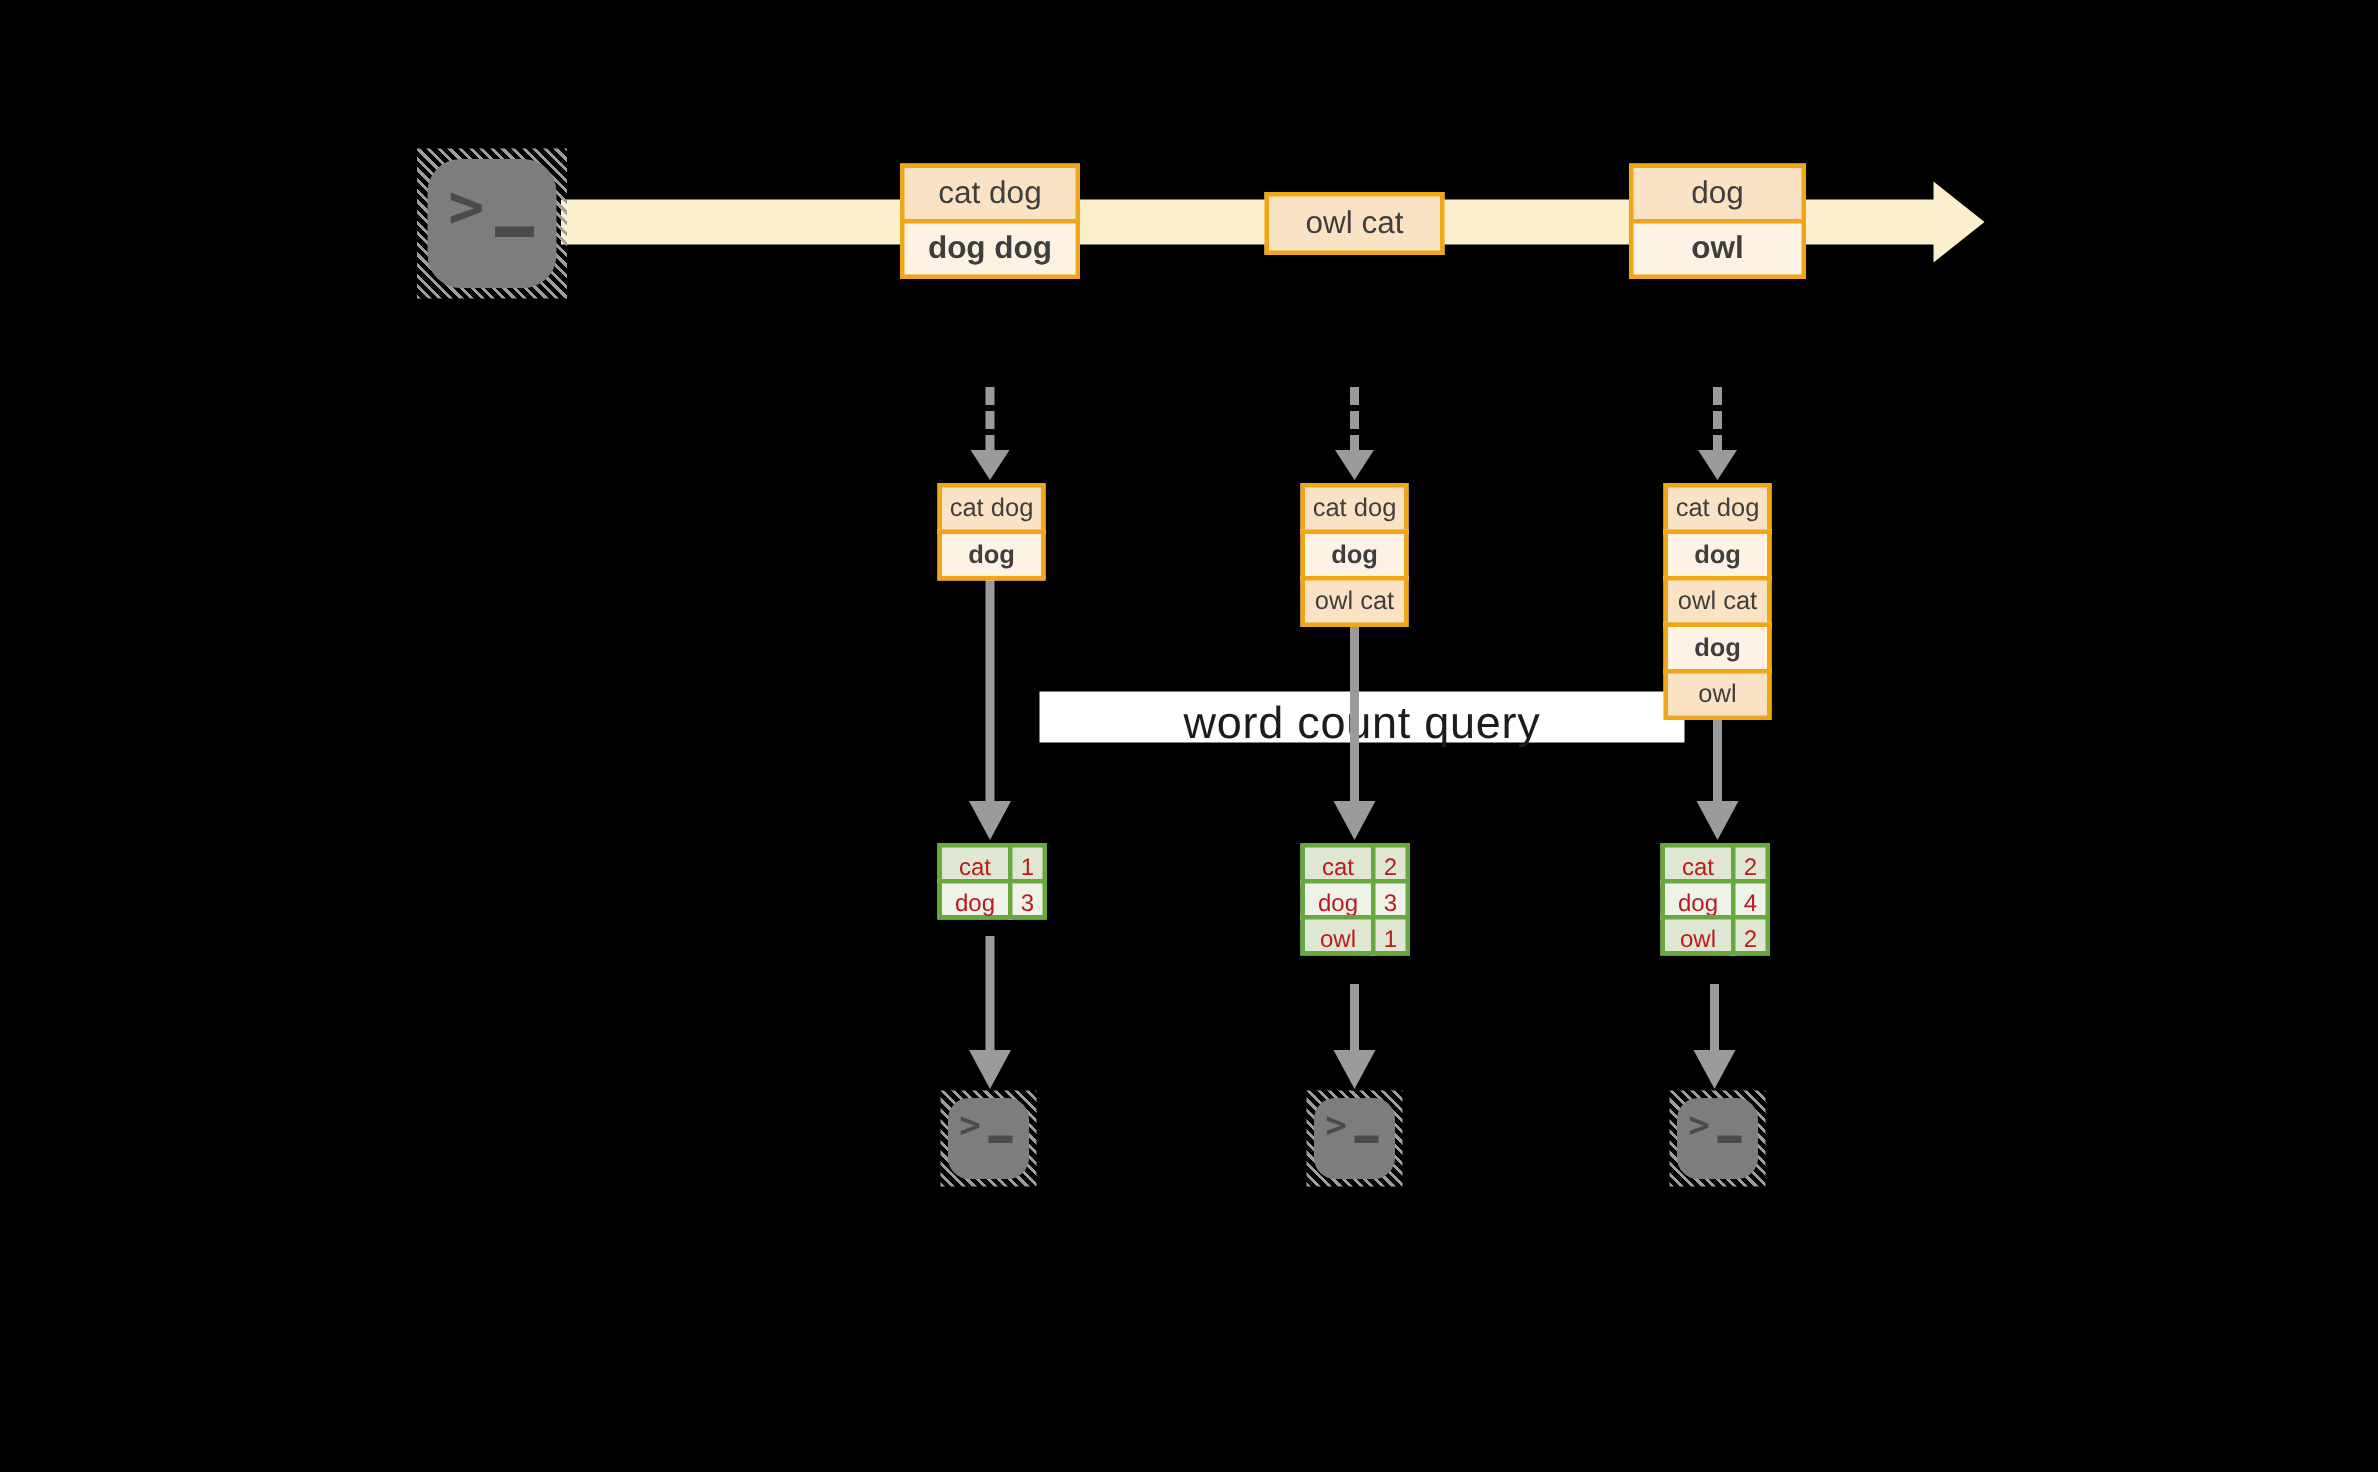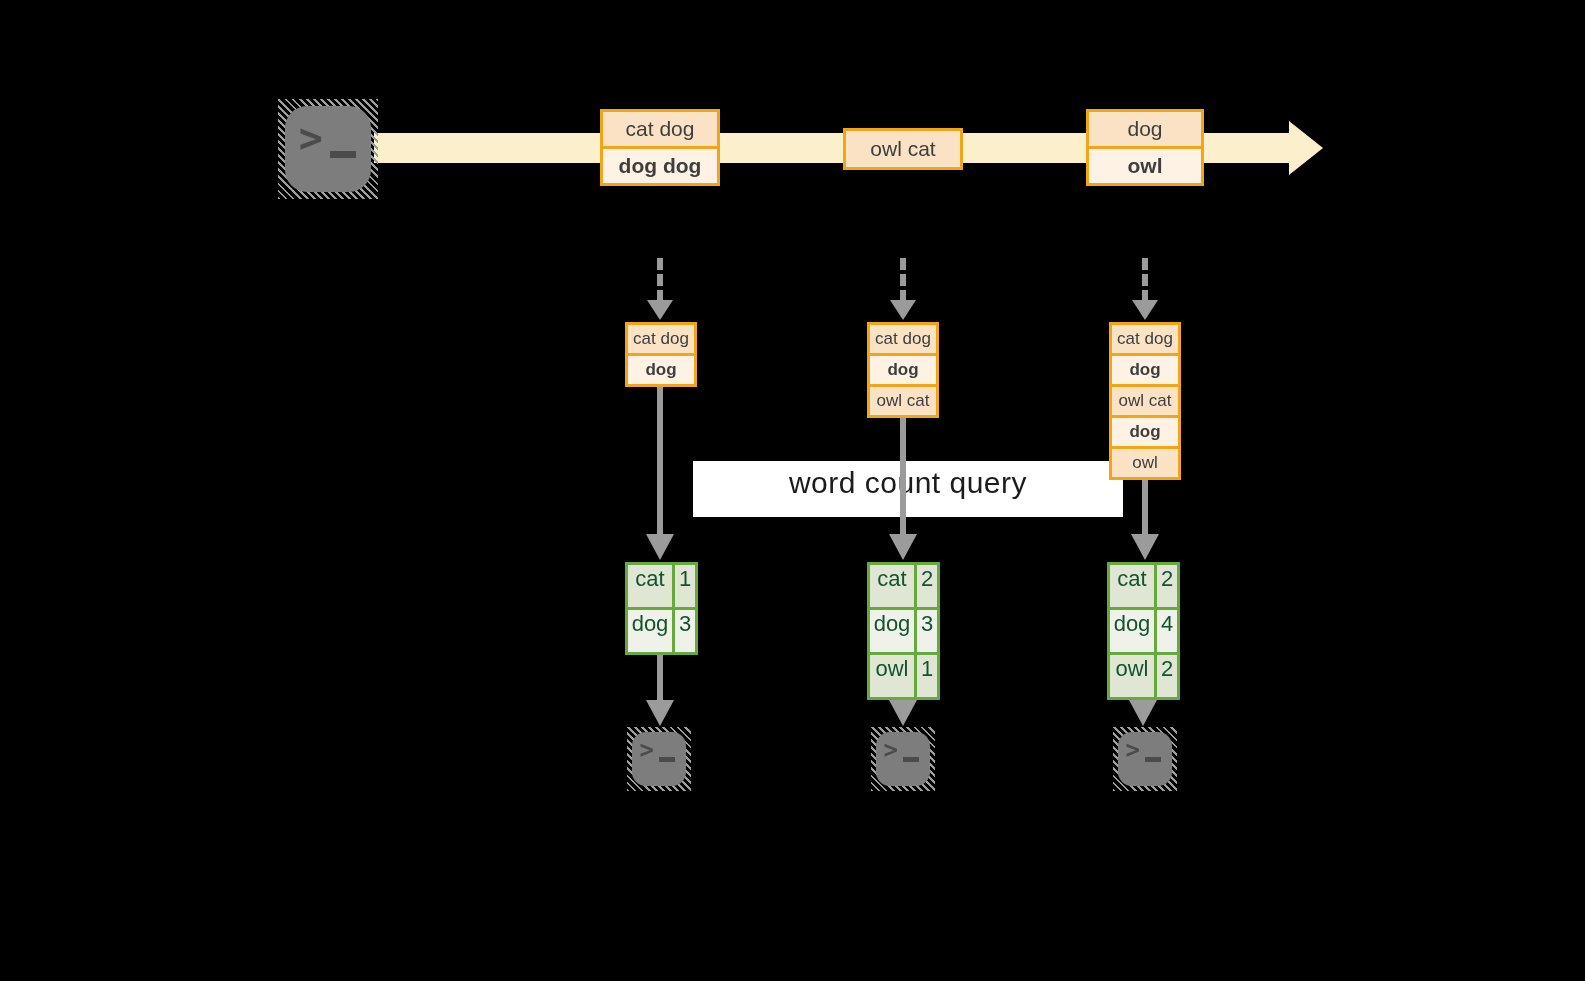--- a/index.html
+++ b/index.html
@@ -24,28 +24,28 @@
   .single-cell{height:42px;line-height:36px;font-size:21px;}
   .buf{z-index:4;}
   .buf-cell{height:34px;line-height:28px;font-size:17px;}
   
   .vshaft{position:absolute;width:0;z-index:3;border-left:6px solid #9b9b9b;}
   .vshaft.dashed{border-left-style:dashed;}
   .vhead{position:absolute;width:0;height:0;z-index:3;
     border-left:14px solid transparent;border-right:14px solid transparent;border-top:26px solid #9b9b9b;}
   .vhead.smallhead{border-left-width:13px;border-right-width:13px;border-top-width:20px;}
   
-  .qlabel{position:absolute;left:693px;top:461px;width:430px;height:56px;z-index:2;
+  .qlabel{position:absolute;left:693px;top:461px;width:430px;height:34px;z-index:2;
     background:#ffffff;color:#1c1c1c;font-size:30px;line-height:44px;text-align:center;letter-spacing:0.5px;}
   
   .gtable{position:absolute;z-index:4;}
   .grow{display:flex;}
   .grow + .grow{margin-top:-3px;}
-  .gcell{box-sizing:border-box;border:3px solid #68a93d;height:48px;line-height:27px;text-align:center;
-    font-size:22px;color:#14532d;}
+  .gcell{box-sizing:border-box;border:3px solid #68a93d;height:27px;line-height:27px;text-align:center;
+    font-size:16px;color:#b91c1c;}
   .gcell.word{width:50px;}
   .gcell.num{width:26px;margin-left:-3px;}
   .grow.odd .gcell{background:#dfe7d4;}
   .grow.even .gcell{background:#eef2e8;}
   
   .term{position:absolute;z-index:4;
     background:repeating-linear-gradient(45deg,#9e9e9e 0 2px,transparent 2px 5px);}
   .term-inner{position:absolute;inset:7px;background:#7d7d7d;border-radius:22px;}
   .term-chev{position:absolute;left:16%;top:10%;color:#4b4b4b;font-weight:bold;font-size:40px;
     font-family:"DejaVu Sans Mono","Liberation Mono",monospace;}

